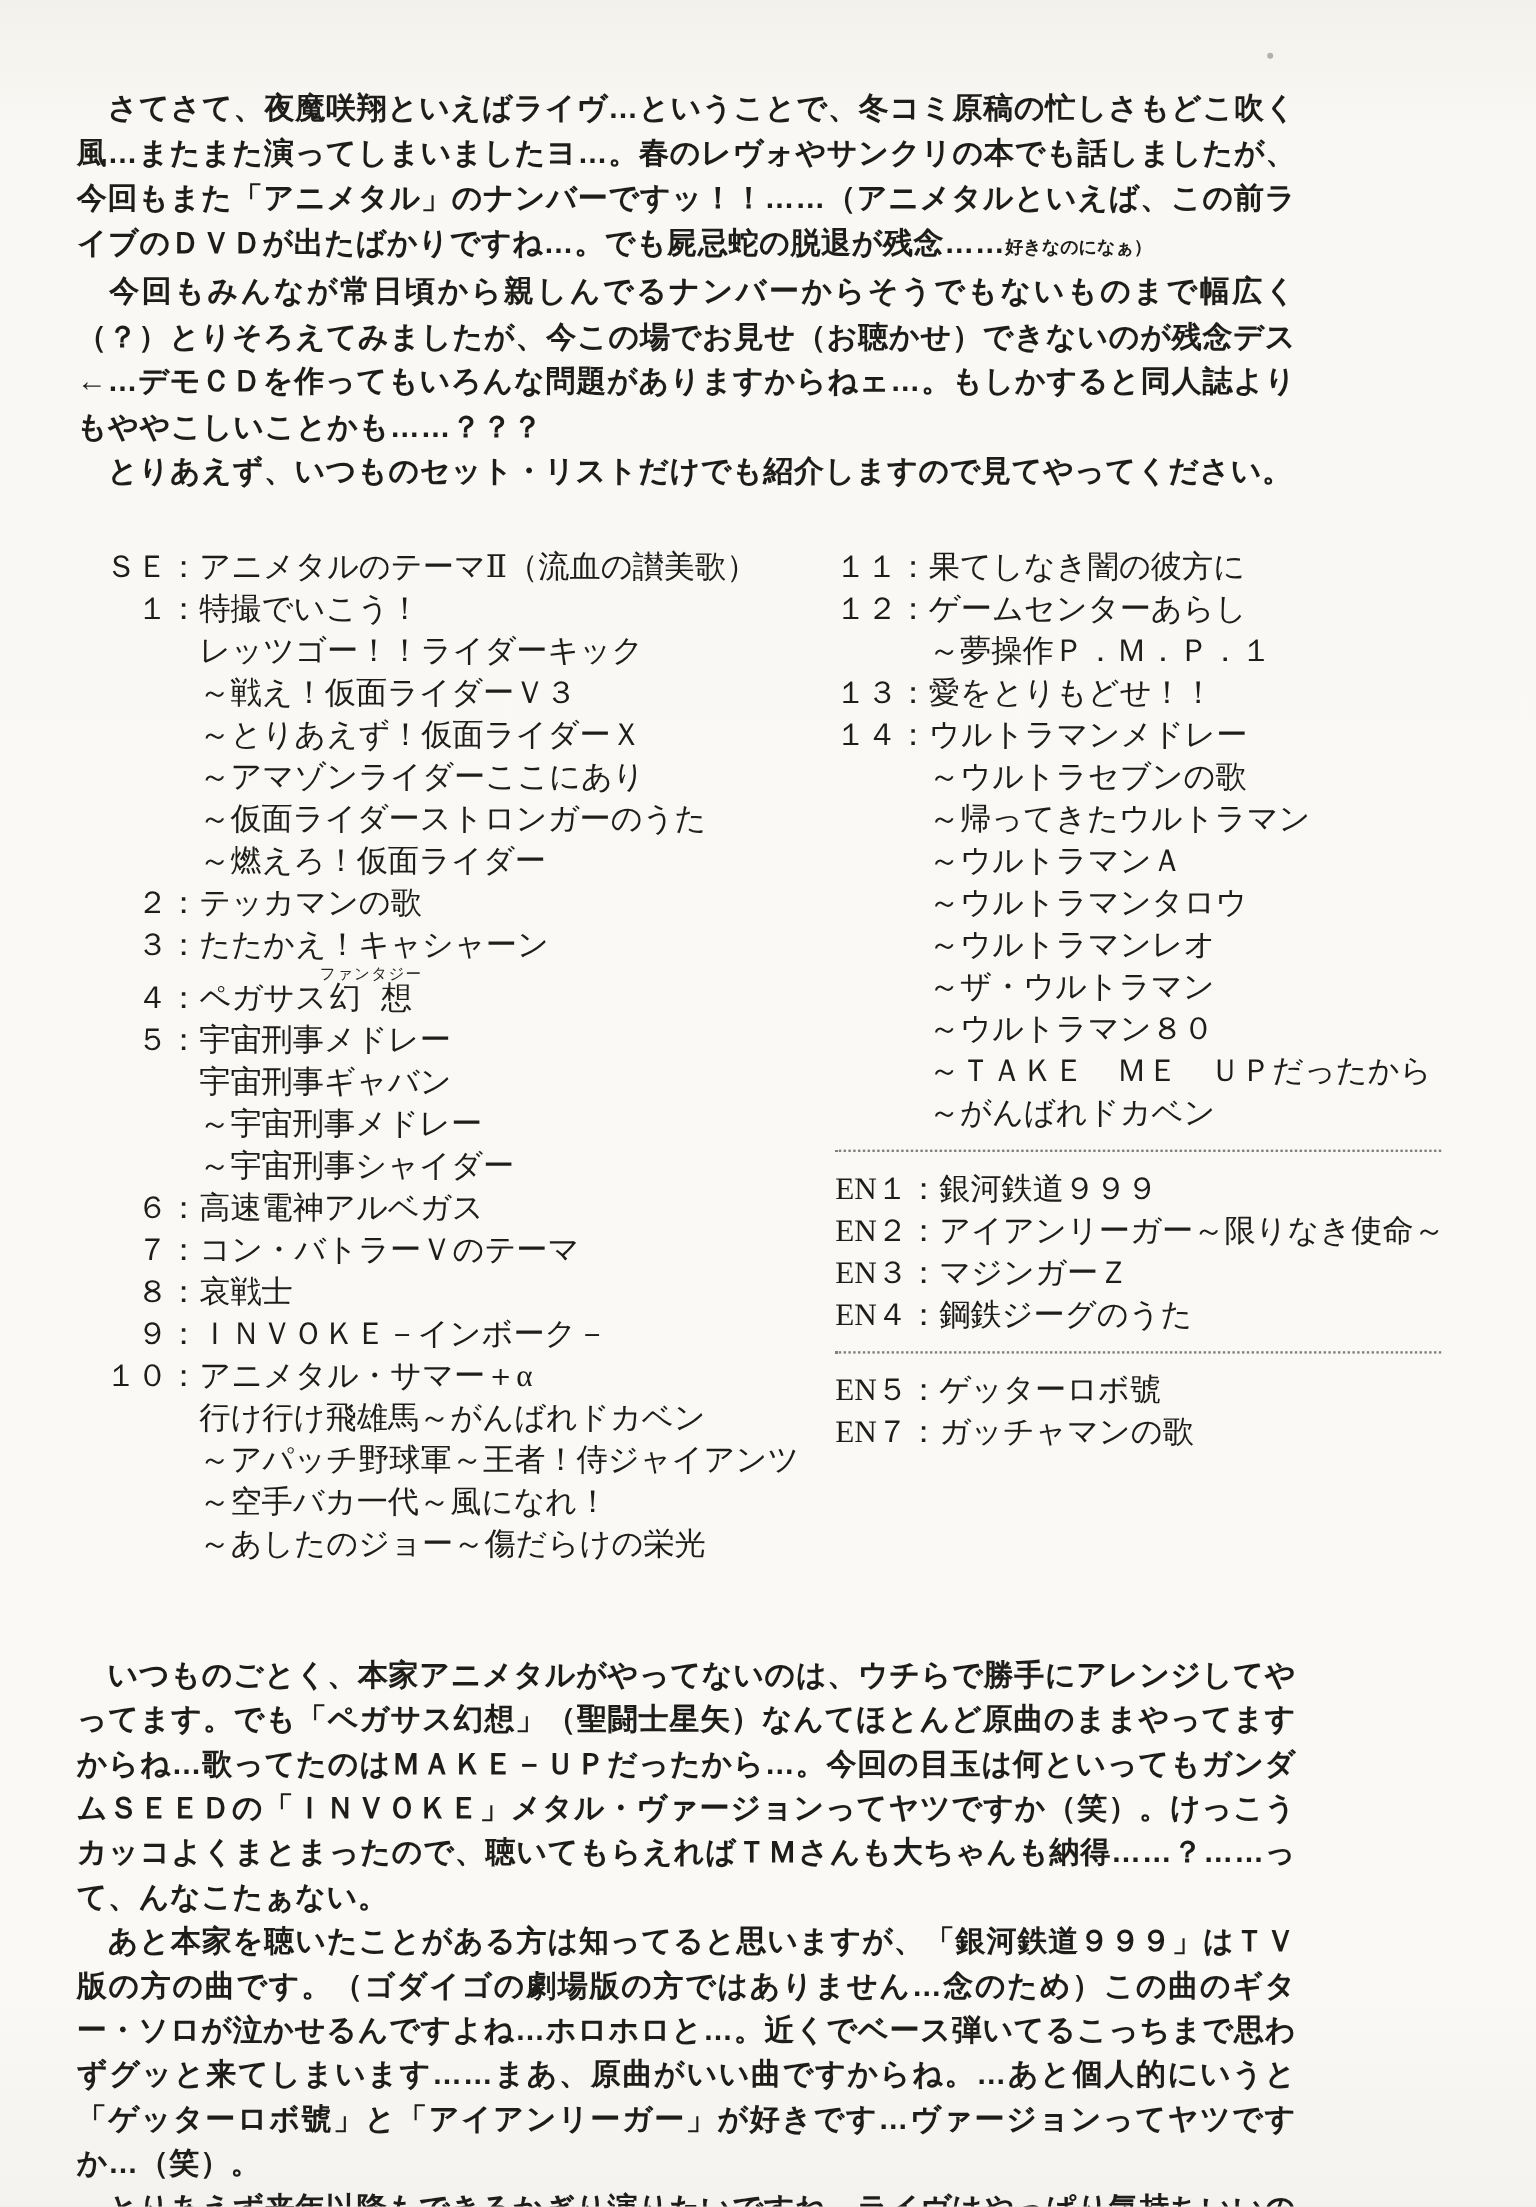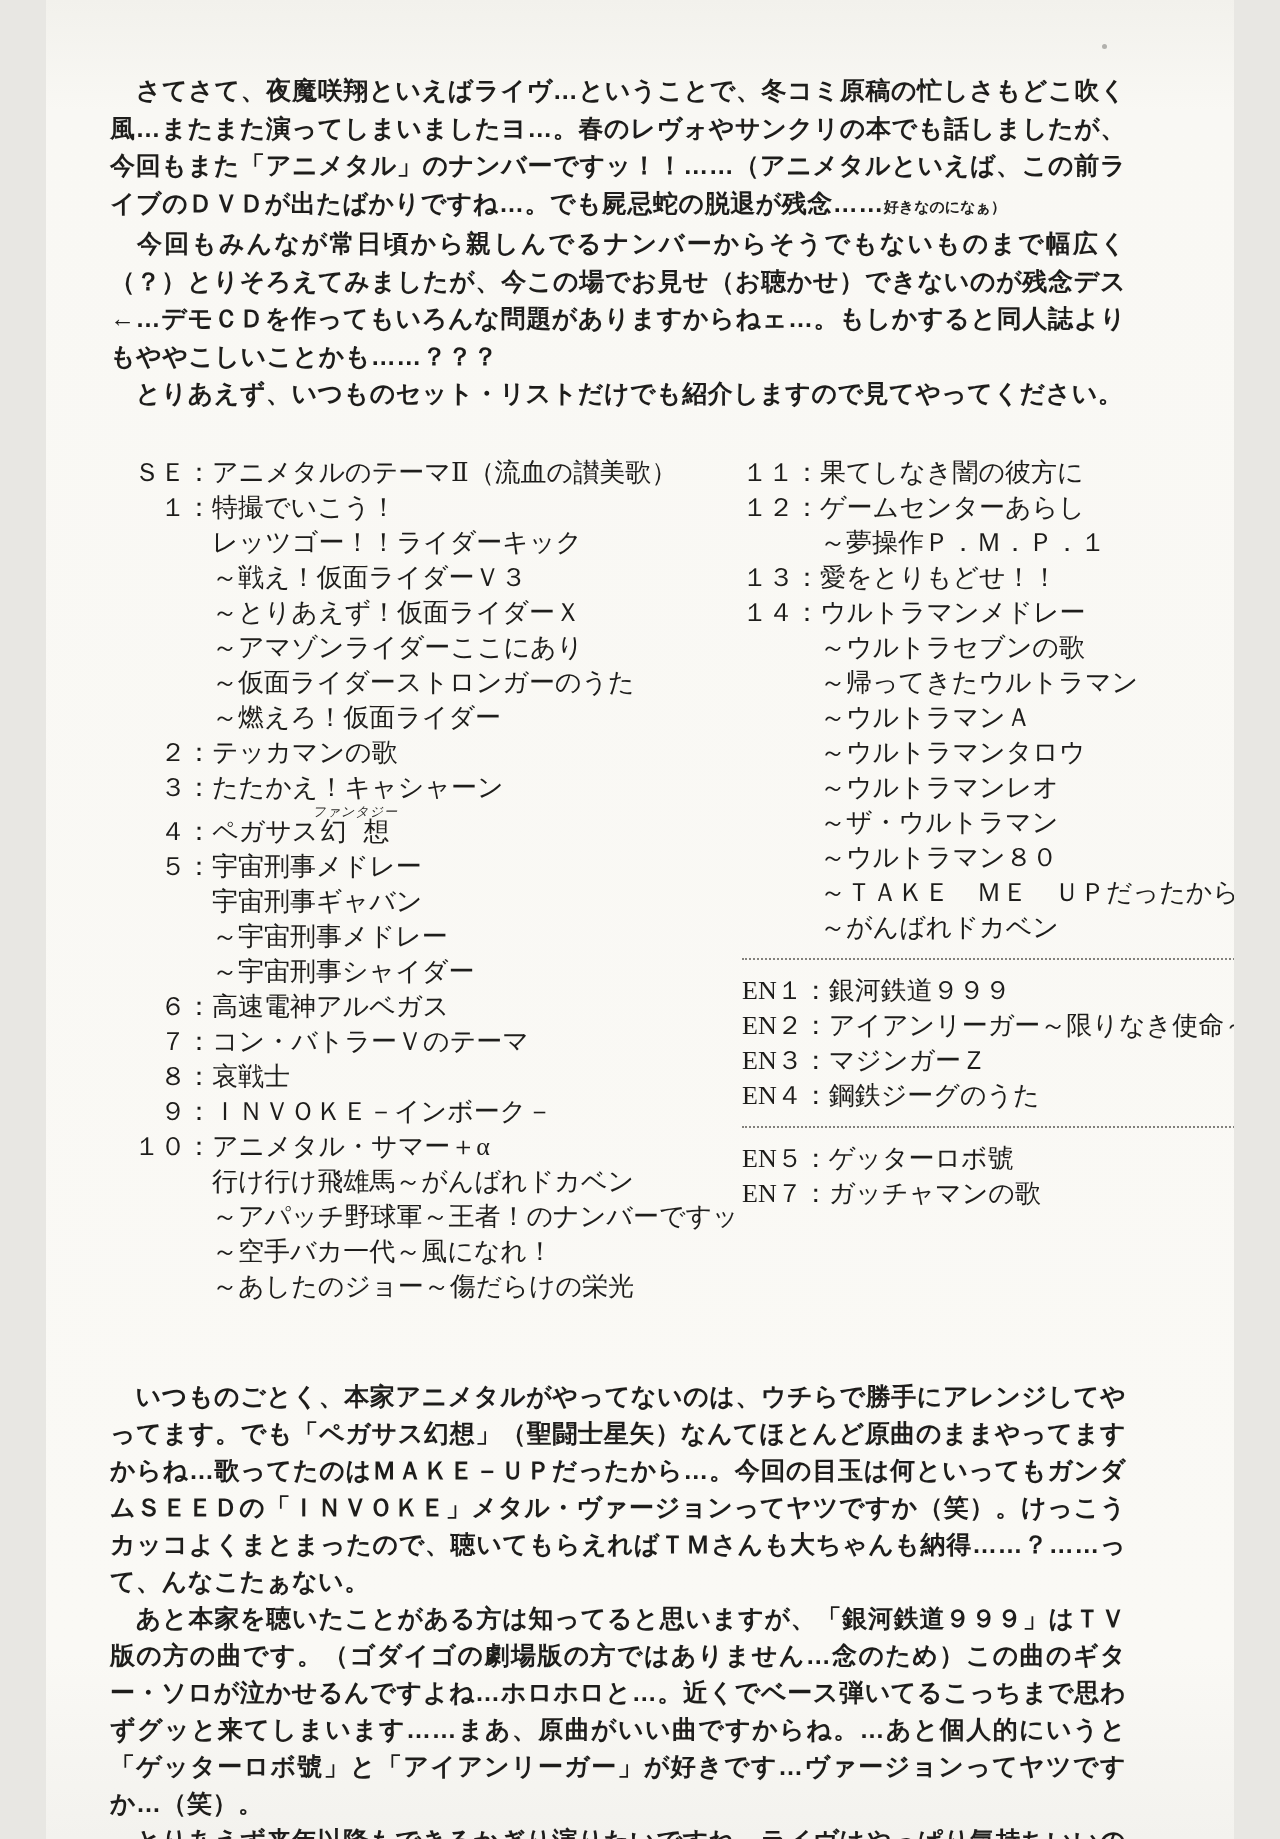--- a/index.html
+++ b/index.html
@@ -1,18 +1,18 @@
 <!DOCTYPE html>
 <html><head>
 <meta charset="utf-8">
 <style>
   html,body{margin:0;padding:0;background:#e8e7e3;}
   .page{
     position:relative;
-    width:1188px;height:1839px;
+    width:1280px;height:1839px;
     margin:0 auto;
     background:linear-gradient(180deg,#f2f1ec 0%,#f9f8f4 6%,#faf9f5 90%,#f3f2ee 100%);
     overflow:hidden;
     color:#1e1d1b;
   }
   
   .intro,.outro{
     position:absolute;
     left:64px;
     width:1016px;
@@ -45,21 +45,20 @@
     border:none;
     border-top:2px dotted #83817c;
     margin:13px 0;
     width:505px;
   }
   ruby rt{
     font-size:13px;
     letter-spacing:1px;
     color:#2a2927;
     font-weight:normal;
-    font-style:italic;
   }
   .artifact-dot{
     position:absolute;
     left:1056px;top:44px;
     width:5px;height:5px;
     border-radius:50%;
     background:#8e8d89;
     opacity:.65;
   }
 </style>
@@ -91,21 +90,21 @@
       <div class="line">　５：宇宙刑事メドレー</div>
       <div class="line">　　　宇宙刑事ギャバン</div>
       <div class="line">　　　～宇宙刑事メドレー</div>
       <div class="line">　　　～宇宙刑事シャイダー</div>
       <div class="line">　６：高速電神アルベガス</div>
       <div class="line">　７：コン・バトラーＶのテーマ</div>
       <div class="line">　８：哀戦士</div>
       <div class="line">　９：ＩＮＶＯＫＥ－インボーク－</div>
       <div class="line">１０：アニメタル・サマー＋α</div>
       <div class="line">　　　行け行け飛雄馬～がんばれドカベン</div>
-      <div class="line">　　　～アパッチ野球軍～王者！のナンバーですッ</div>
+      <div class="line">　　　～アパッチ野球軍～王者！侍ジャイアンツ</div>
       <div class="line">　　　～空手バカ一代～風になれ！</div>
       <div class="line">　　　～あしたのジョー～傷だらけの栄光</div>
     </div>
     <div class="col-right">
       <div class="line">１１：果てしなき闇の彼方に</div>
       <div class="line">１２：ゲームセンターあらし</div>
       <div class="line">　　　～夢操作Ｐ．Ｍ．Ｐ．１</div>
       <div class="line">１３：愛をとりもどせ！！</div>
       <div class="line">１４：ウルトラマンメドレー</div>
       <div class="line">　　　～ウルトラセブンの歌</div>

